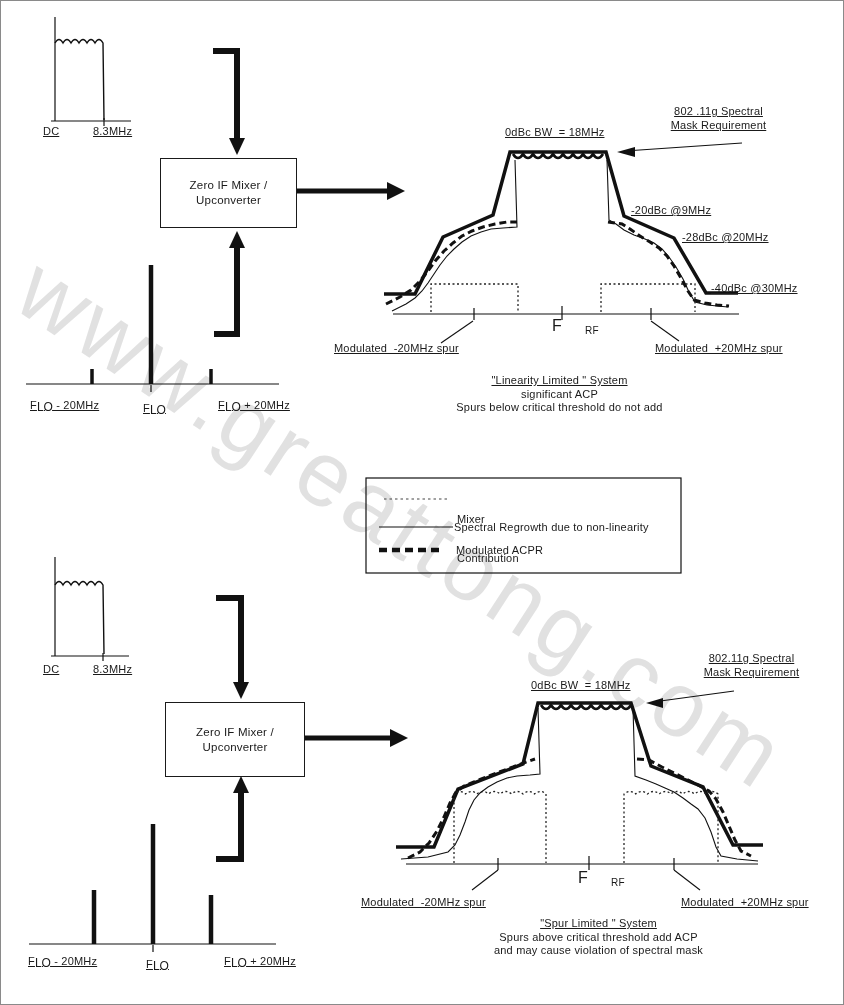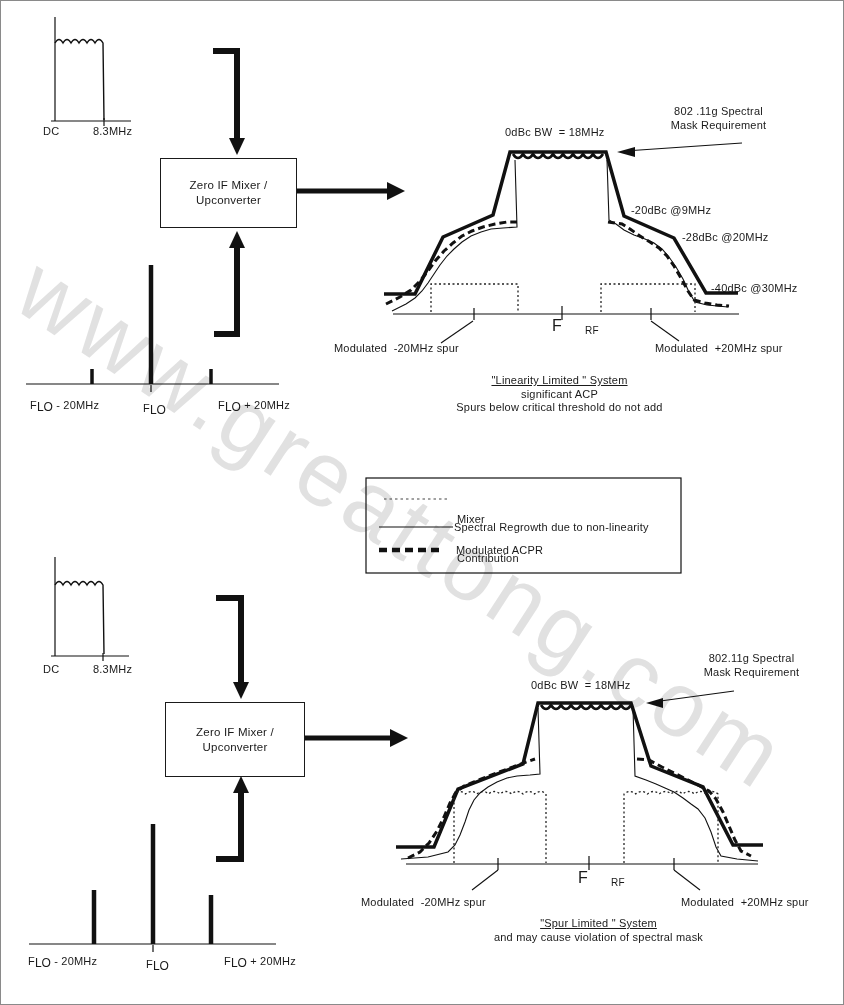--- a/index.html
+++ b/index.html
@@ -10,21 +10,21 @@
   }
   .watermark{
     position:absolute;left:55px;top:235px;width:980px;z-index:0;
     transform:rotate(33deg);transform-origin:0 0;
     font-size:92px;letter-spacing:5px;white-space:nowrap;
     color:#b5b5b5;opacity:.40;
   }
   svg.art{position:absolute;left:0;top:0;z-index:1;}
   .lbl{
     position:absolute;z-index:2;font-size:11px;line-height:12px;
-    letter-spacing:.2px;white-space:pre;
+    letter-spacing:.2px;white-space:pre;text-decoration:underline;
   }
   .lbl sub{font-size:12px;vertical-align:-2px;letter-spacing:0;}
   .center{text-align:center;white-space:normal;}
   .mixer{
     position:absolute;z-index:2;background:#fff;border:1.5px solid #1a1a1a;
     display:flex;flex-direction:column;align-items:center;justify-content:center;
     font-size:11.5px;line-height:15px;letter-spacing:.2px;
   }
   .frf{position:absolute;z-index:2;font-size:16px;letter-spacing:.2px;}
   .frf sub{font-size:10px;vertical-align:-3px;padding-left:23px;}
@@ -161,16 +161,17 @@
   <div class="lbl center" style="left:688px;top:650px;width:125px;line-height:14px">
     <div>802.11g Spectral</div>
     <div>Mask Requirement</div>
   </div>
   <div class="frf" style="left:577px;top:868px"><span>F</span><sub>RF</sub></div>
   <div class="lbl" style="left:360px;top:895px">Modulated  -20MHz spur</div>
   <div class="lbl" style="left:680px;top:895px">Modulated  +20MHz spur</div>
 
   <div class="caption center" style="left:455px;top:916px;width:285px">
     <div class="t">"Spur Limited " System</div>
+    <div>Spurs above critical threshold add ACP</div>
     <div>and may cause violation of spectral mask</div>
   </div>
 
 </div>
 
 </body></html>

